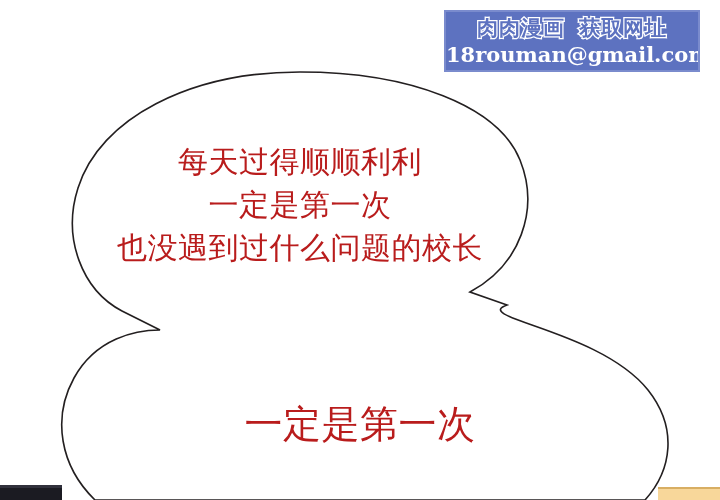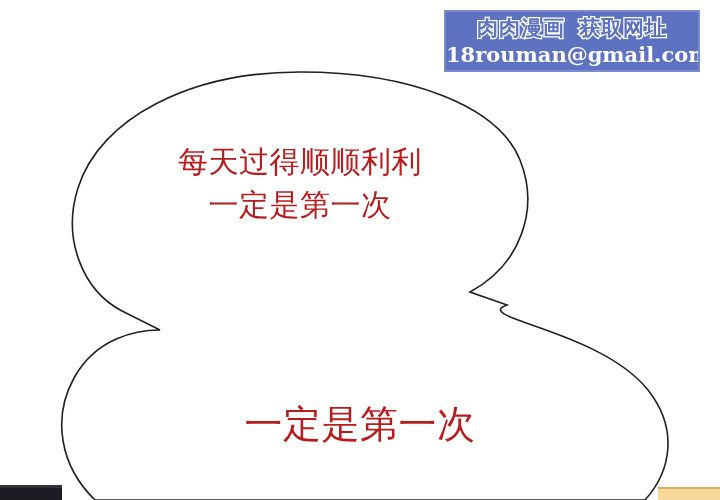--- a/index.html
+++ b/index.html
@@ -141,20 +141,21 @@
              C 60 466, 52 418, 74 378
              C 96 338, 136 330, 160 330
              L 122 311
              C 82 290, 62 238, 78 188
              C 100 118, 190 72, 300 72 Z" fill="#ffffff" stroke="#231f20" stroke-width="1.6" stroke-linejoin="miter" stroke-linecap="round"></path>
   </svg>
 
   <div id="upper-text" class="bubble-text">
     <span class="line">每天过得顺顺利利</span>
     <span class="line">一定是第一次</span>
+    <span class="line">也没遇到过什么问题的校长</span>
   </div>
 
   <div id="lower-text" class="bubble-text">
     <span class="line">一定是第一次</span>
   </div>
 
   <div id="watermark">
     <span id="wm-line1"><span class="wm-seg">肉肉漫画</span><span id="wm-gap"></span><span class="wm-seg">获取网址</span></span>
     <span id="wm-line2">18rouman@gmail.com</span>
   </div>

